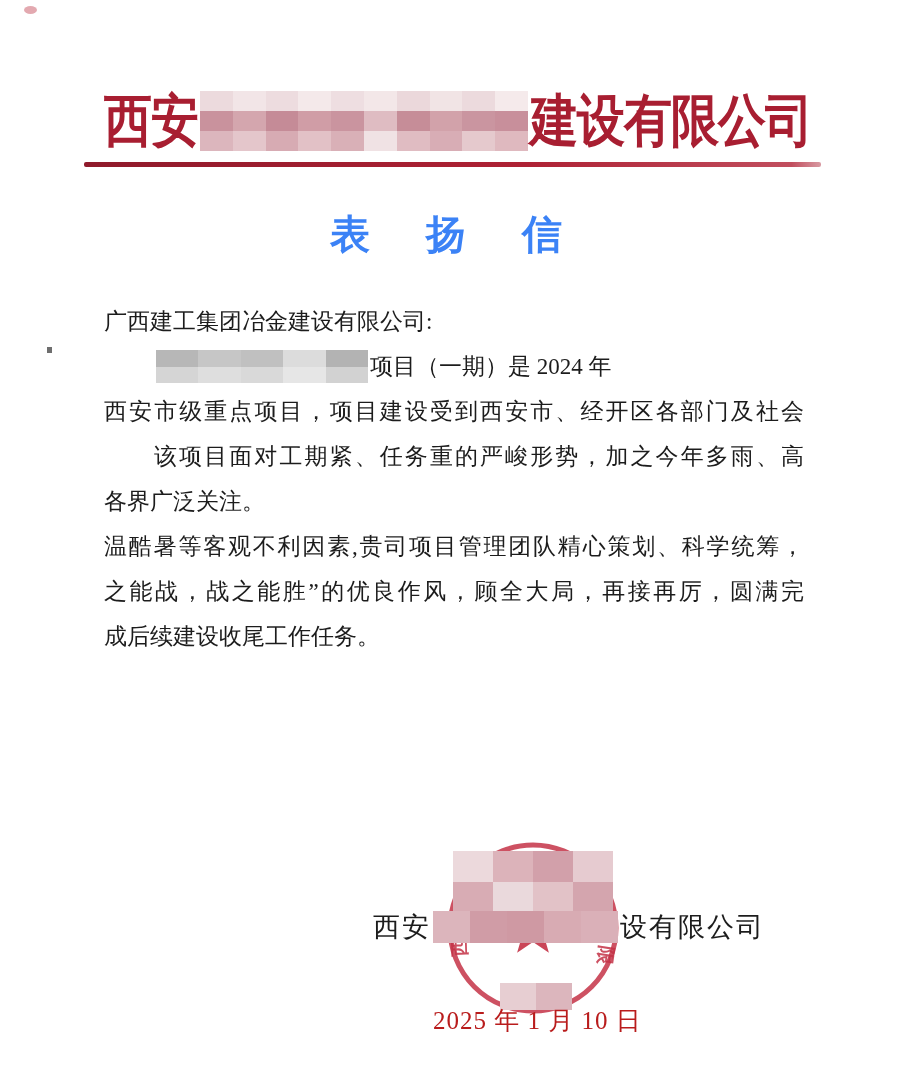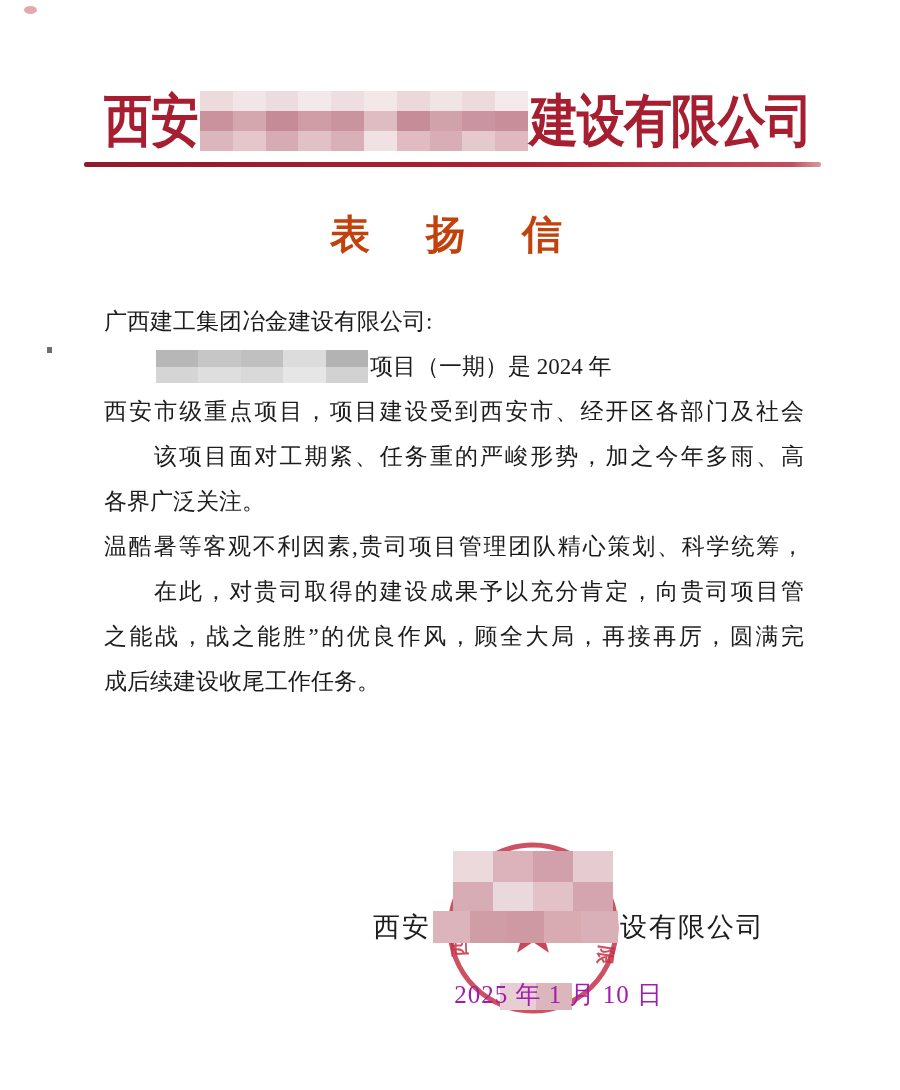--- a/index.html
+++ b/index.html
@@ -21,21 +21,21 @@
   }
   .mosaic{display:grid;}
   .lh-mosaic{width:328px;height:60px;margin:0 2px;flex:0 0 auto;}
   .red-rule{
     left:84px;top:162px;width:737px;height:5px;border-radius:2px;
     background:linear-gradient(90deg,#8f1a2b,#ae2134 60%,#c14e5e 96%,#d89aa2);
   }
   
   .title{
     left:0;top:207px;width:900px;text-align:center;
-    font-size:40px;font-weight:bold;color:#c2410c;letter-spacing:8px;
+    font-size:40px;font-weight:bold;color:#3b82f6;letter-spacing:8px;
   }
   
   .body-block{left:104px;top:299px;width:700px;color:#1c1c1c;}
   .bline{
     font-size:23px;line-height:45px;height:45px;white-space:nowrap;
     text-align:justify;
   }
   .bline.full{text-align-last:justify;white-space:normal;overflow:hidden;}
   .bline.indent{text-indent:50px;}
   .composite{display:flex;align-items:center;padding-left:50px;}
@@ -46,22 +46,22 @@
   
   .stamp-top-mosaic{left:453px;top:851px;width:160px;height:62px;z-index:2;}
   .below-date-mosaic{left:500px;top:983px;width:72px;height:27px;z-index:2;}
   
   .sign-row{
     left:373px;top:909px;z-index:3;display:flex;align-items:center;
     font-size:27px;color:#1c1c1c;letter-spacing:2px;white-space:nowrap;
   }
   .sign-mosaic{width:185px;height:32px;margin:0 2px;flex:0 0 auto;z-index:3;}
   .date-row{
-    left:433px;top:978px;width:230px;z-index:3;text-align:right;
-    font-size:25px;color:#a21caf;letter-spacing:1px;white-space:nowrap;
+    left:433px;top:1004px;width:230px;z-index:3;text-align:left;
+    font-size:25px;color:#b91c1c;letter-spacing:1px;white-space:nowrap;
   }
   
   .speck-red{left:24px;top:6px;width:13px;height:8px;border-radius:50%;
     background:#c04050;opacity:.45;}
   .speck-dark{left:47px;top:347px;width:5px;height:6px;background:#4a4a4a;opacity:.8;}
 </style>
 </head>
 <body>
 
 <div class="abs speck-red"></div>
@@ -121,21 +121,20 @@
         <div style="background: rgb(217, 217, 217);"></div>
         <div style="background: rgb(230, 230, 230);"></div>
         <div style="background: rgb(210, 210, 210);"></div>
       </div>
     <span>项目（一期）是 2024 年</span>
   </div>
   <div class="bline full">西安市级重点项目，项目建设受到西安市、经开区各部门及社会</div>
   <div class="bline full indent">该项目面对工期紧、任务重的严峻形势，加之今年多雨、高</div>
   <div class="bline">各界广泛关注。</div>
   <div class="bline full">温酷暑等客观不利因素,贵司项目管理团队精心策划、科学统筹，</div>
-  <div class="bline full indent">在此，对贵司取得的建设成果予以充分肯定，向贵司项目管</div>
   <div class="bline full">之能战，战之能胜”的优良作风，顾全大局，再接再厉，圆满完</div>
   <div class="bline">成后续建设收尾工作任务。</div>
 </div>
 
 <svg class="abs stamp" viewBox="0 0 180 180" xmlns="http://www.w3.org/2000/svg">
   <circle cx="90" cy="90" r="83" fill="none" stroke="#c43246" stroke-width="5" opacity="0.85"></circle>
   <polygon opacity="0.9" fill="#c43246" points="90,66 96.5,84.1 115.7,84.7 100.5,96.4 105.9,114.8 90,104 74.1,114.8 79.5,96.4 64.3,84.7 83.5,84.1"></polygon>
   <defs>
     <path id="sealArc" d="M 24,118 A 67,67 0 1 1 156,118" fill="none"></path>
   </defs>

